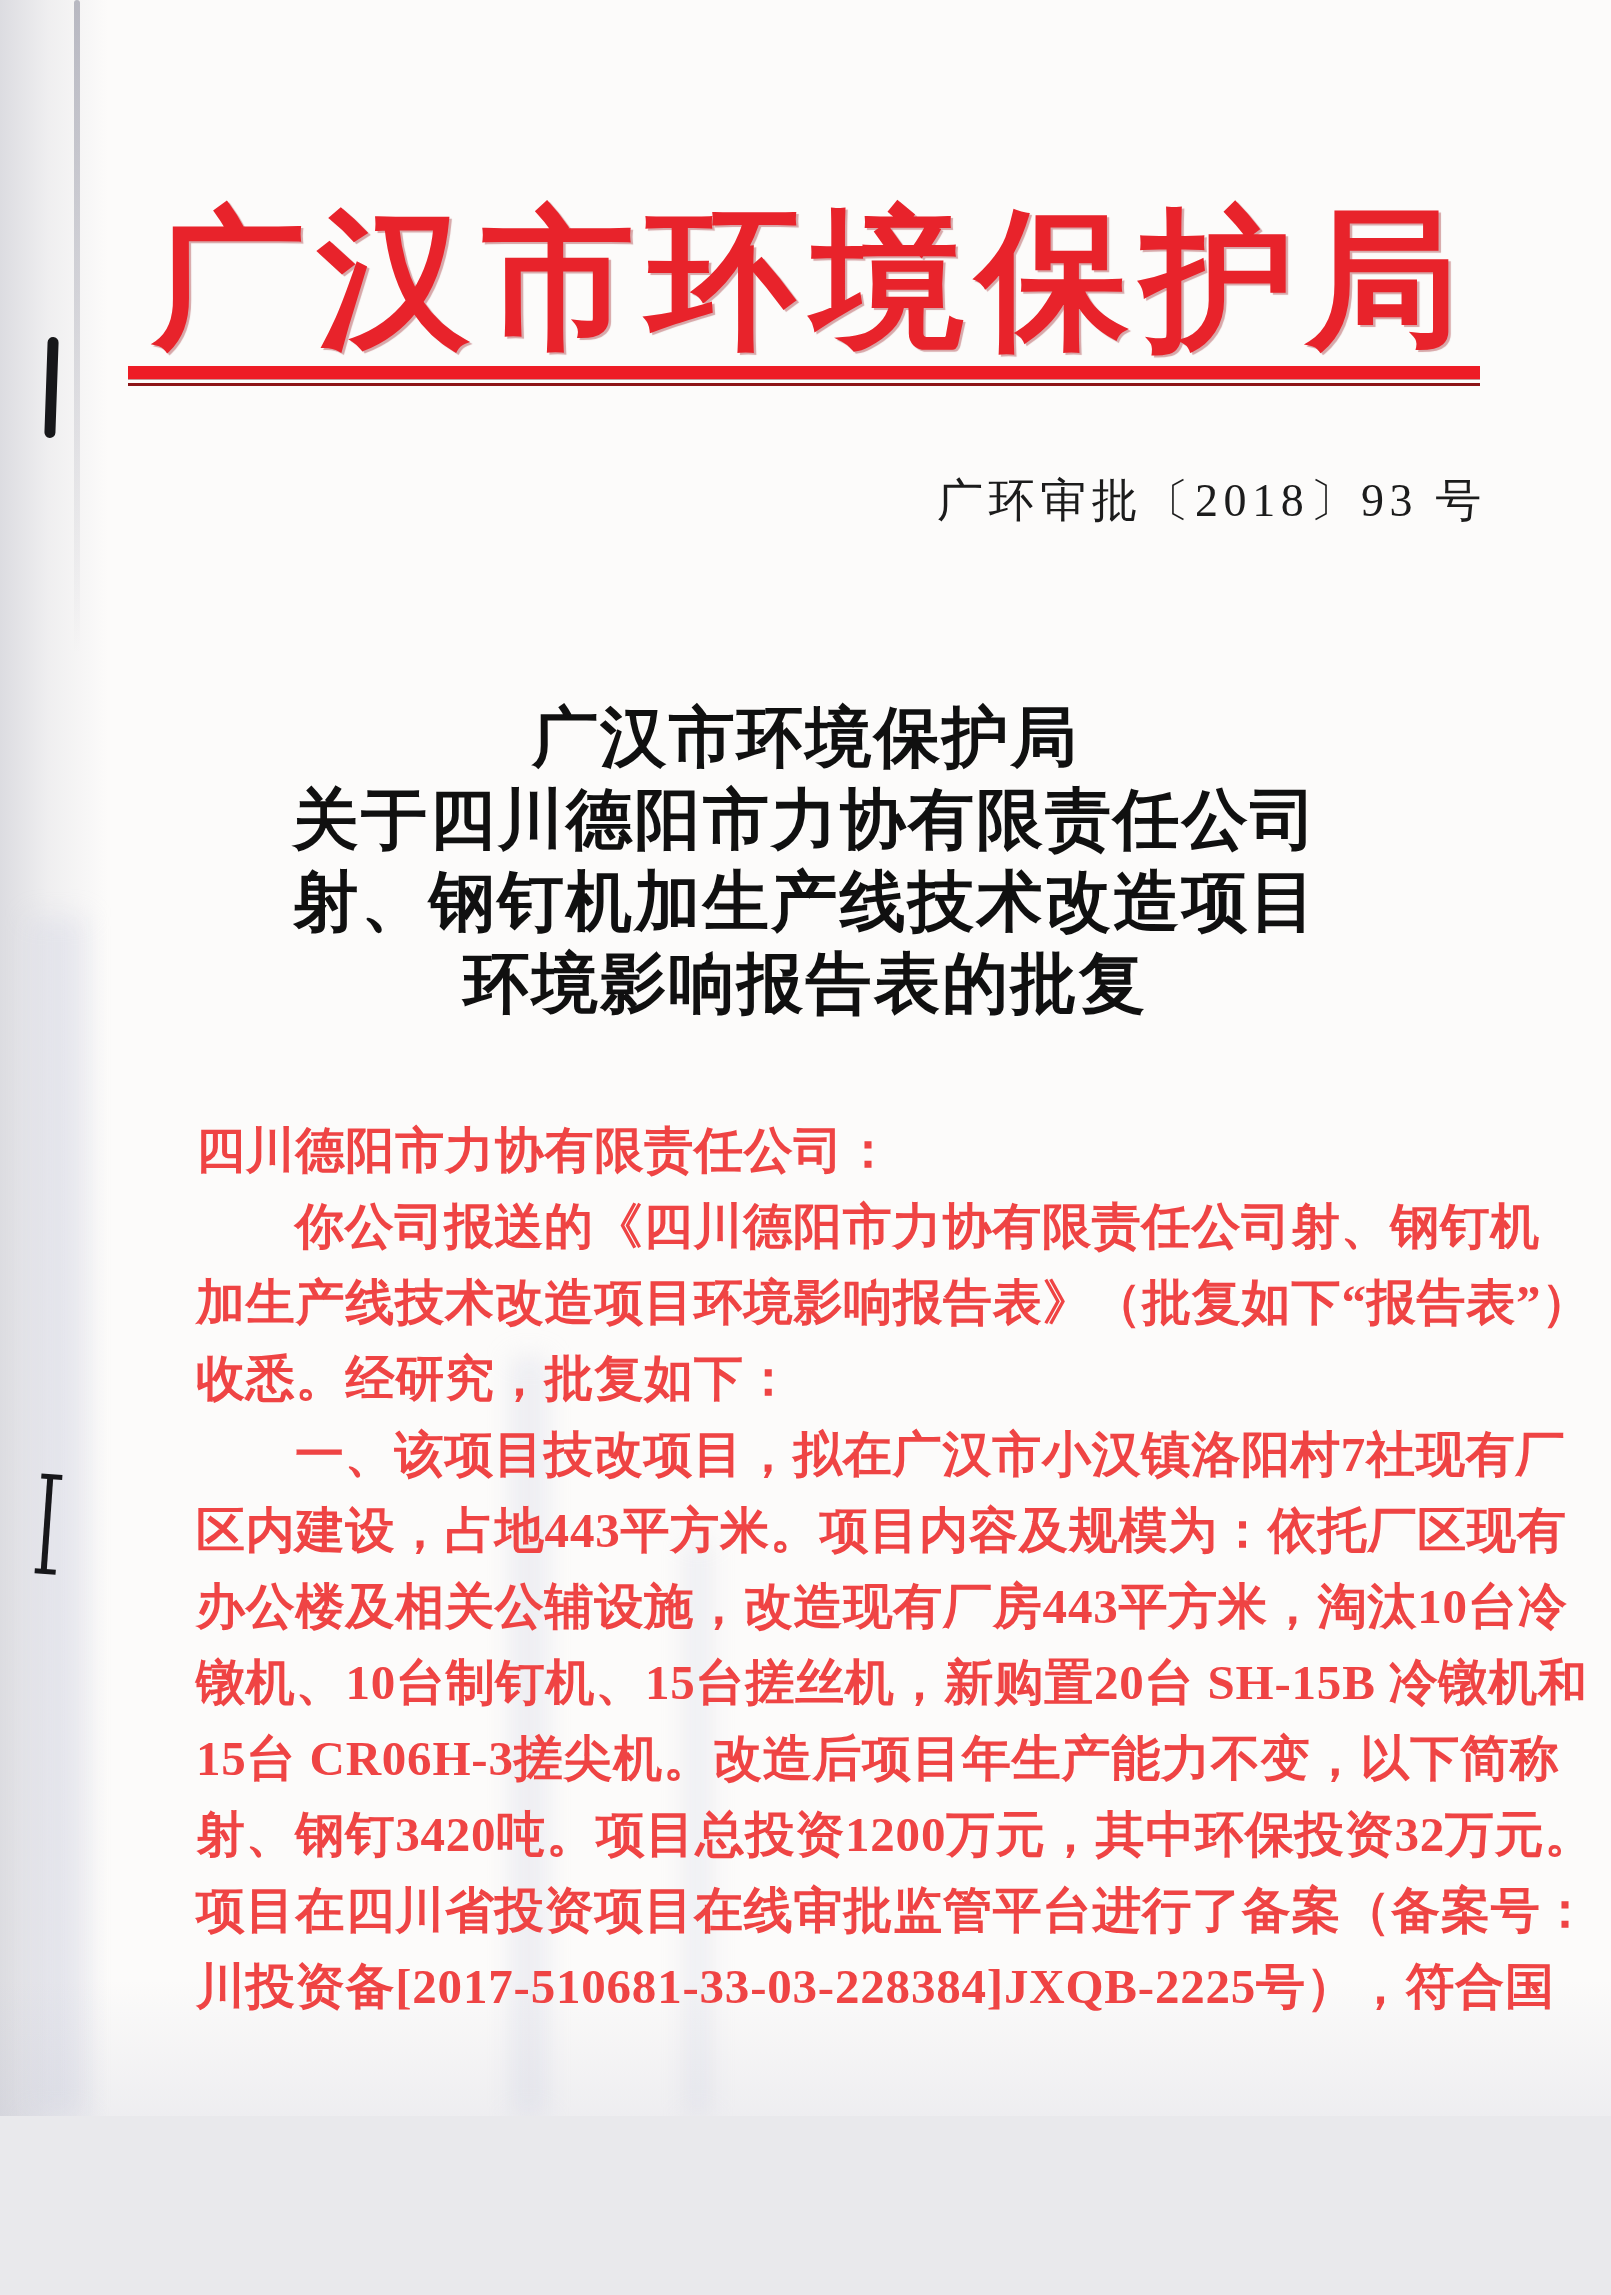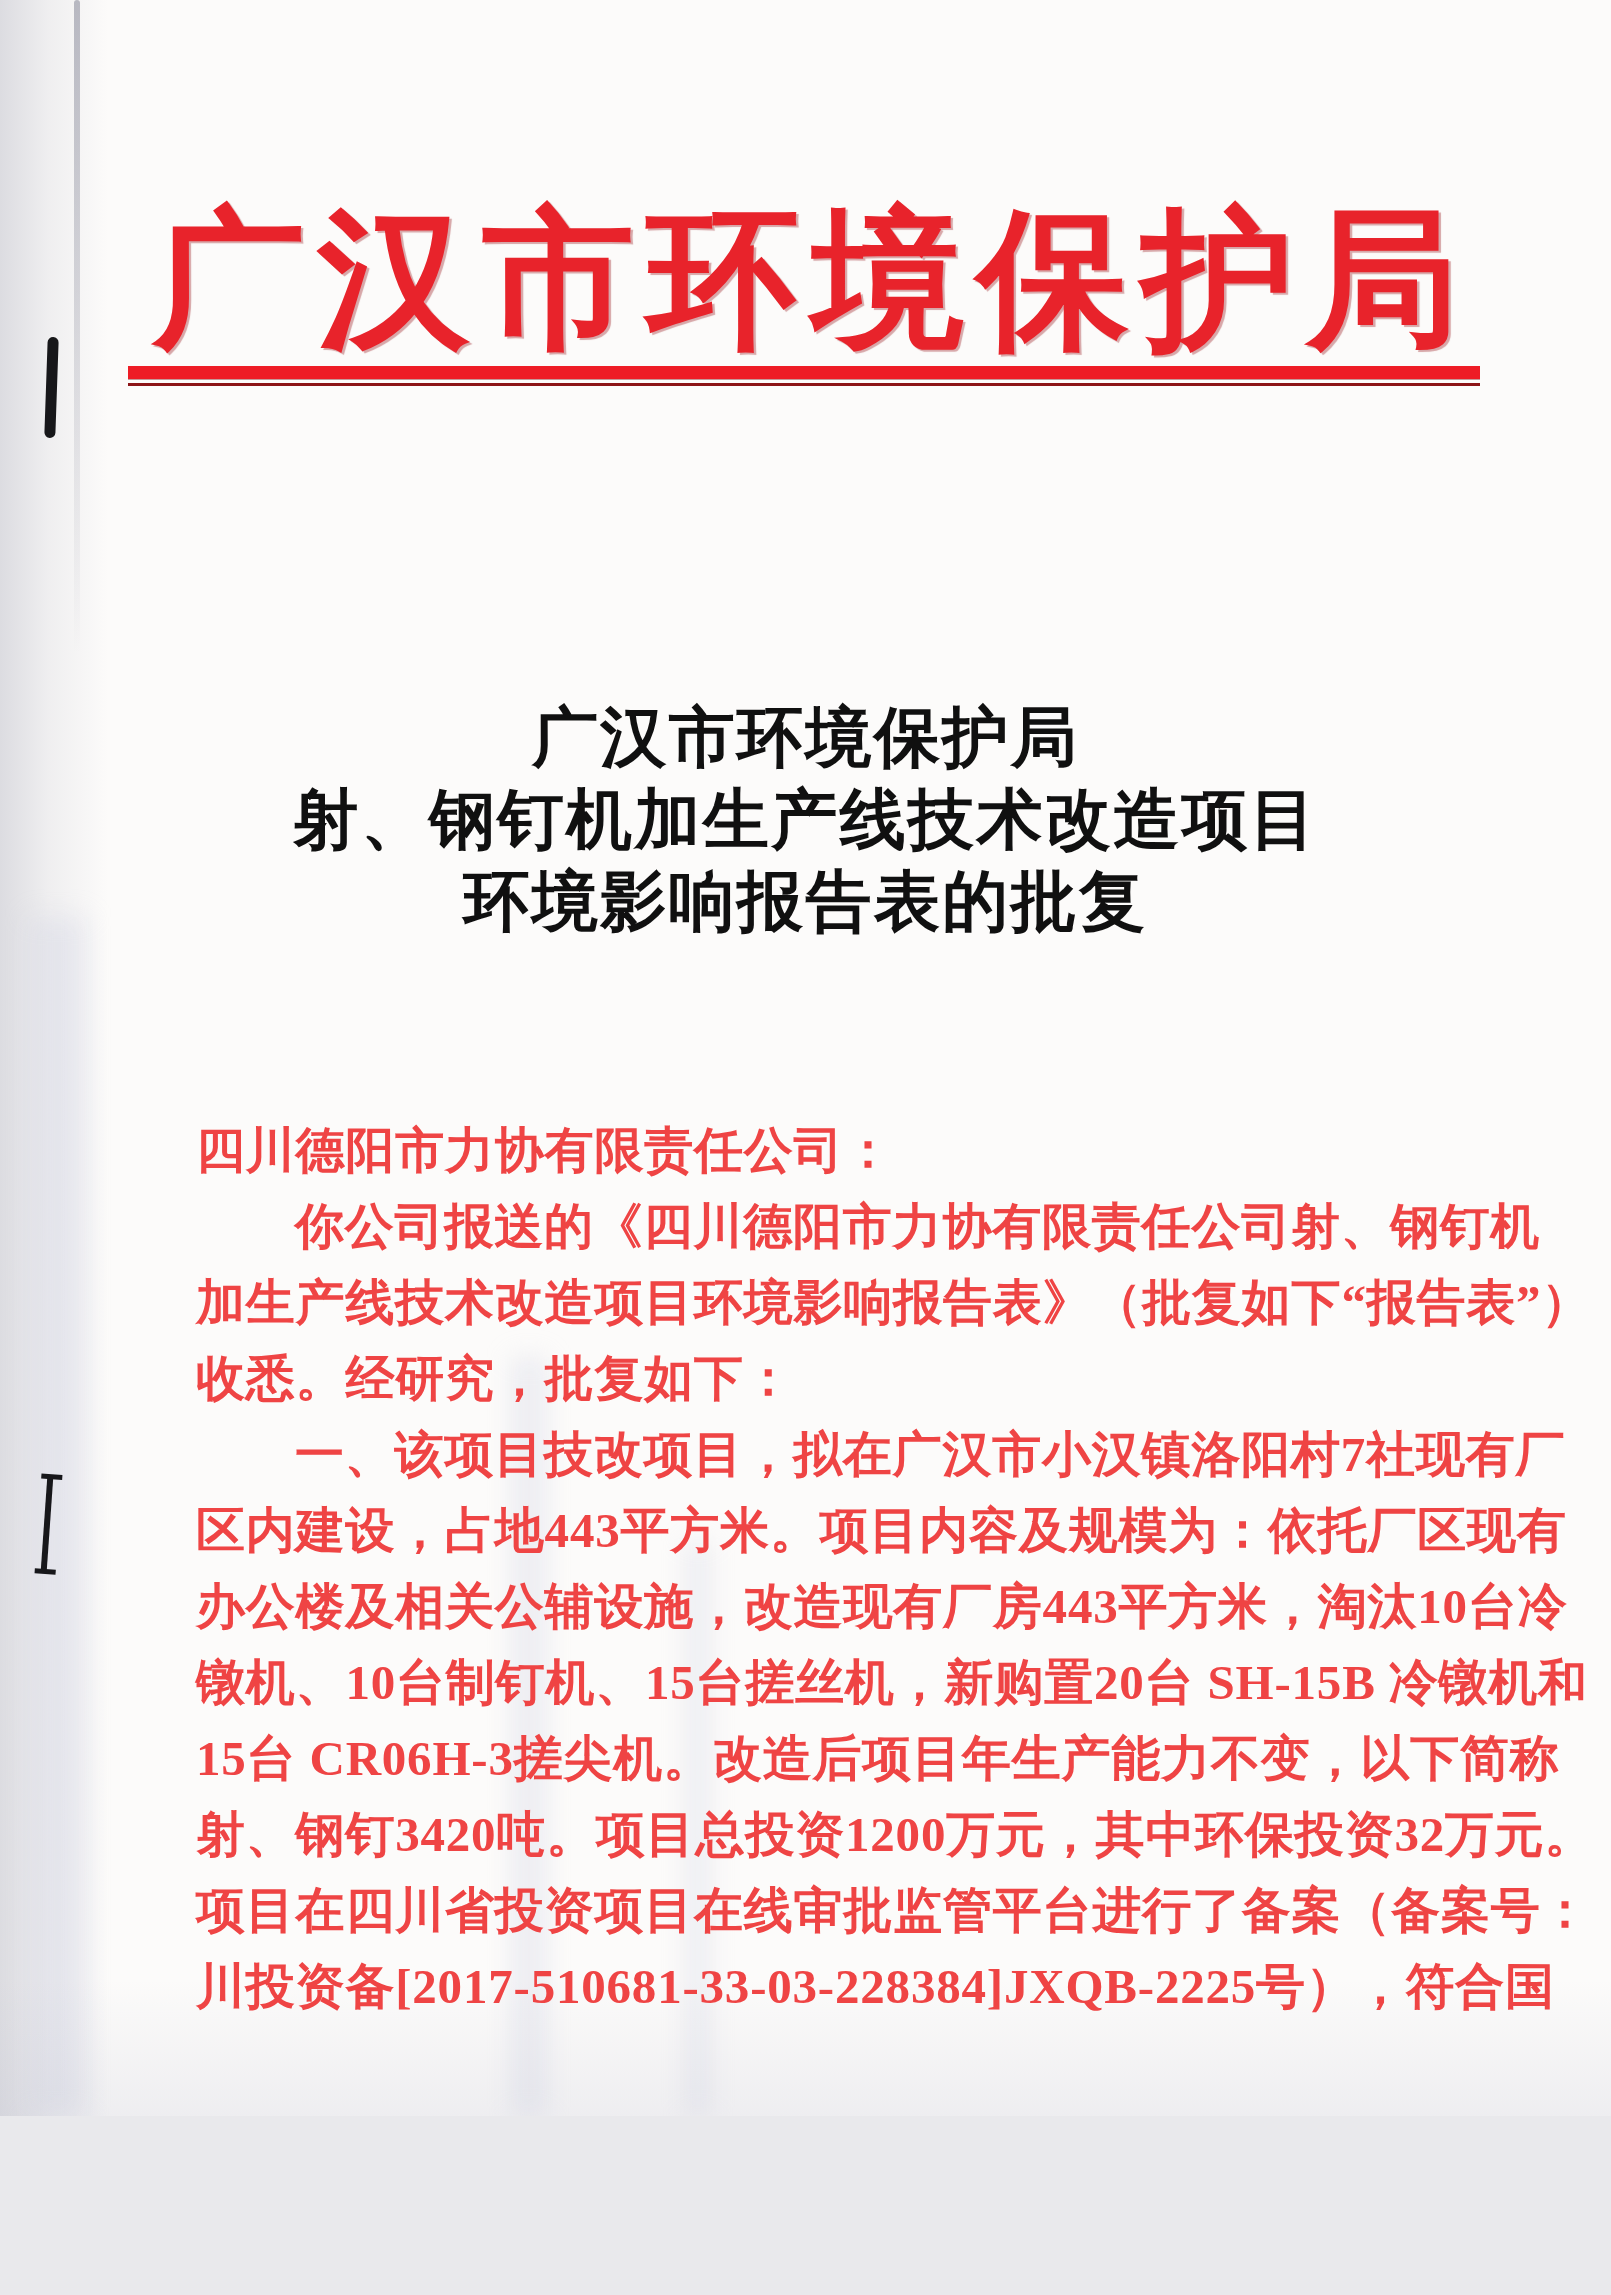--- a/index.html
+++ b/index.html
@@ -85,23 +85,25 @@
   <div class="staple staple-bottom"></div>
 
   <div class="masthead">广汉市环境保护局</div>
 
   <div class="rule rule-top">
     <div class="thick"></div>
     <div class="gap"></div>
     <div class="thin"></div>
   </div>
 
+  <div class="doc-no">广环审批〔2018〕93 号</div>
 
   <div class="title-block">
     <div class="title-line">广汉市环境保护局</div>
+    <div class="title-line">关于四川德阳市力协有限责任公司</div>
     <div class="title-line">射、钢钉机加生产线技术改造项目</div>
     <div class="title-line">环境影响报告表的批复</div>
   </div>
 
   <div class="body-block">
     <div class="body-line">四川德阳市力协有限责任公司：</div>
     <div class="body-line indent">你公司报送的《四川德阳市力协有限责任公司射、钢钉机</div>
     <div class="body-line">加生产线技术改造项目环境影响报告表》（批复如下“报告表”）</div>
     <div class="body-line">收悉。经研究，批复如下：</div>
     <div class="body-line indent">一、该项目技改项目，拟在广汉市小汉镇洛阳村7社现有厂</div>

